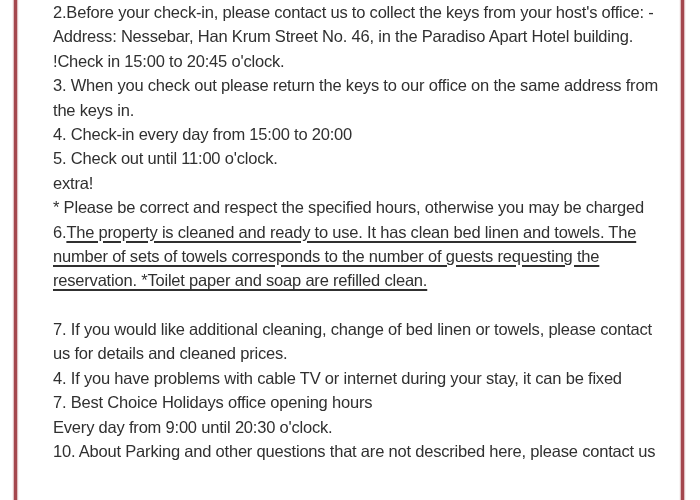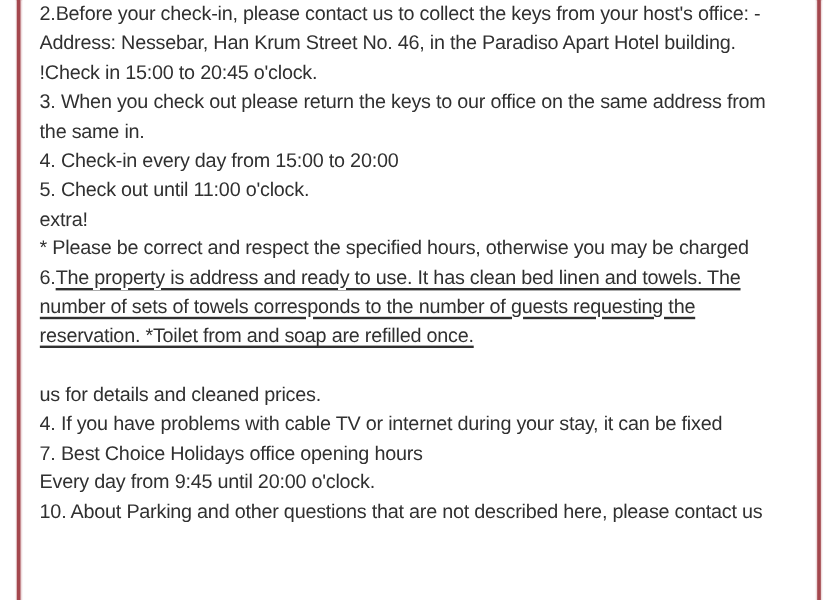--- a/index.html
+++ b/index.html
@@ -39,46 +39,48 @@
     overflow: hidden;
     color: var(--text-color, #303030);
     font-size: 16.5px;
     line-height: 24.4px;
     letter-spacing: -0.2px;
   }
   .text-line {
     height: 24.4px;
     white-space: nowrap;
     overflow: hidden;
+    margin-left: 20px;
   }
   .seg-underline {
     text-decoration: underline;
     text-decoration-thickness: 1.5px;
     text-underline-offset: 3px;
   }
 </style>
 </head>
 <body>
 
 <div class="page">
   <div class="border-line left"></div>
   <div class="border-line right"></div>
   <div class="content" id="doc-lines">
       <div class="text-line"><span class="">2.Before your check-in, please contact us to collect the keys from your host's office: -</span></div>
       <div class="text-line"><span class="">Address: Nessebar, Han Krum Street No. 46, in the Paradiso Apart Hotel building.</span></div>
       <div class="text-line"><span class="">!Check in 15:00 to 20:45 o'clock.</span></div>
       <div class="text-line"><span class="">3. When you check out please return the keys to our office on the same address from</span></div>
-      <div class="text-line"><span class="">the same in.</span></div>
+      <div class="text-line"><span class="">the keys in.</span></div>
       <div class="text-line"><span class="">4. Check-in every day from 15:00 to 20:00</span></div>
       <div class="text-line"><span class="">5. Check out until 11:00 o'clock.</span></div>
       <div class="text-line"><span class="">extra!</span></div>
       <div class="text-line"><span class="">* Please be correct and respect the specified hours, otherwise you may be charged</span></div>
-      <div class="text-line"><span class="">6.</span><span class="seg-underline">The property is address and ready to use. It has clean bed linen and towels. The</span></div>
+      <div class="text-line"><span class="">6.</span><span class="seg-underline">The property is cleaned and ready to use. It has clean bed linen and towels. The</span></div>
       <div class="text-line"><span class="seg-underline">number of sets of towels corresponds to the number of guests requesting the</span></div>
-      <div class="text-line"><span class="seg-underline">reservation. *Toilet from and soap are refilled once.</span></div>
+      <div class="text-line"><span class="seg-underline">reservation. *Toilet paper and soap are refilled clean.</span></div>
       <div class="text-line"></div>
+      <div class="text-line"><span class="">7. If you would like additional cleaning, change of bed linen or towels, please contact</span></div>
       <div class="text-line"><span class="">us for details and cleaned prices.</span></div>
       <div class="text-line"><span class="">4. If you have problems with cable TV or internet during your stay, it can be fixed</span></div>
       <div class="text-line"><span class="">7. Best Choice Holidays office opening hours</span></div>
-      <div class="text-line"><span class="">Every day from 9:45 until 20:00 o'clock.</span></div>
+      <div class="text-line"><span class="">Every day from 9:00 until 20:30 o'clock.</span></div>
       <div class="text-line"><span class="">10. About Parking and other questions that are not described here, please contact us</span></div>
     </div>
 </div>
 
 </body></html>

